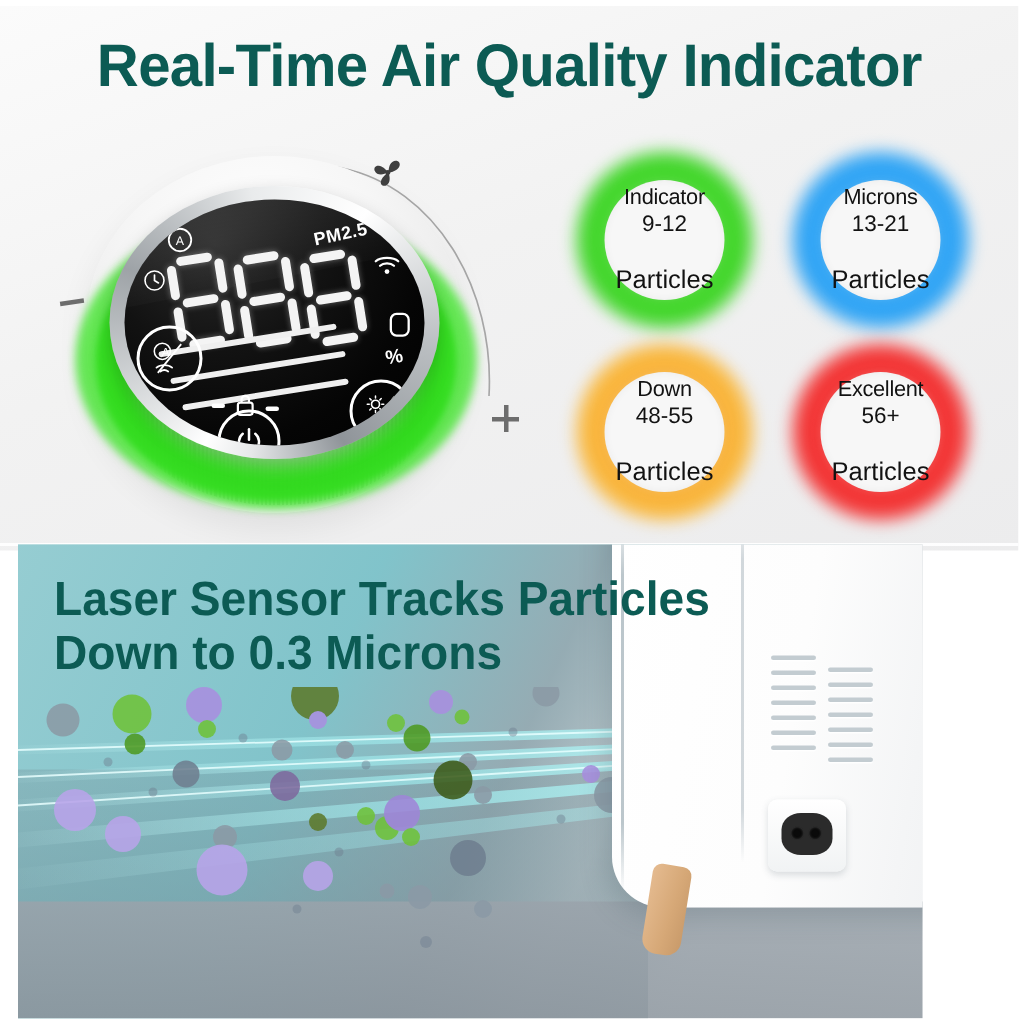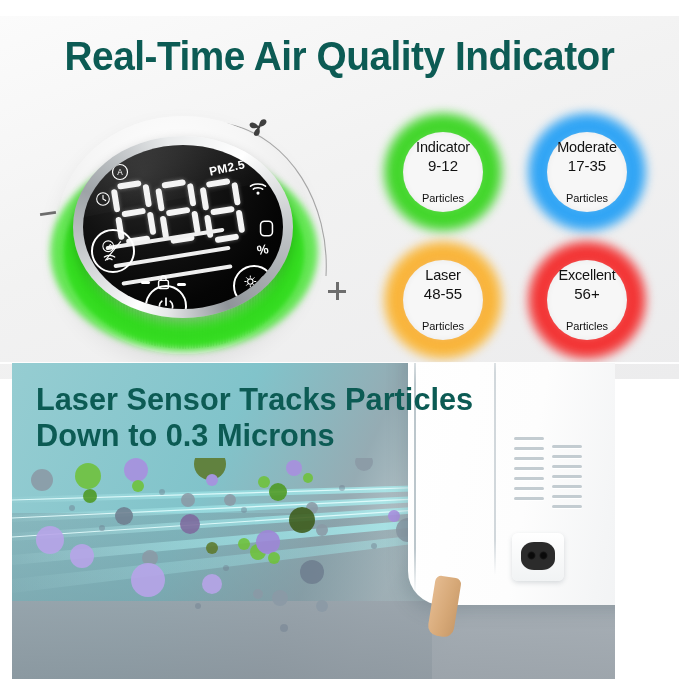--- a/index.html
+++ b/index.html
@@ -5,21 +5,21 @@
   html,body{margin:0;padding:0;}
   body{
     width:679px;height:679px;overflow:hidden;
     font-family:"Liberation Sans", sans-serif;
     background:#ffffff;
   }
   #page{position:relative;width:679px;height:679px;overflow:hidden;}
 
   
   #top-panel{
-    position:absolute;left:0;top:16px;width:679px;height:363px;
+    position:absolute;left:0;top:4px;width:679px;height:363px;
     background:linear-gradient(160deg,#fbfbfb 0%,#f2f2f2 45%,#ececed 100%);
     overflow:hidden;
   }
   #headline{
     position:absolute;left:0;top:16px;width:679px;
     text-align:center;
     font-size:40px;line-height:48px;
     font-weight:bold;
     font-stretch:condensed;
     letter-spacing:-0.5px;
@@ -155,21 +155,21 @@
   .badge .disc{
     position:absolute;left:20px;top:20px;width:80px;height:80px;border-radius:50%;
     background:#f7f7f7;
     box-shadow:inset 0 0 6px rgba(0,0,0,0.05);
   }
   .badge .txt{
     position:relative;z-index:3;text-align:center;color:#121212;line-height:1.12;
   }
   .badge .t1{font-size:14.5px;letter-spacing:-0.2px;}
   .badge .t2{font-size:15px;margin-top:2px;}
-  .badge .t3{font-size:11px;margin-top:18px;}
+  .badge .t3{font-size:17px;margin-top:18px;}
   #b-excellent{left:2px;top:0;}
   #b-moderate{left:146px;top:0;}
   #b-poor{left:2px;top:128px;}
   #b-unhealthy{left:146px;top:128px;}
 
   
   #bottom-panel{
     position:absolute;left:12px;top:363px;width:603px;height:316px;overflow:hidden;
     background:linear-gradient(135deg,#8fc8cc 0%,#7fc0c6 28%,#93b2b8 52%,#b9c2c6 66%,#e9eced 78%,#f6f7f7 100%);
   }
@@ -394,31 +394,31 @@
           <span class="t1" style="display:block">Indicator</span>
           <span class="t2" style="display:block">9-12</span>
           <span class="t3" style="display:block">Particles</span>
         </span>
       </div>
 
       <div class="badge" id="b-moderate">
         <span class="halo" style="background:radial-gradient(circle, rgba(27,156,245,0) 30%, rgba(27,156,245,0.85) 44%, rgba(27,156,245,0.95) 58%, rgba(27,156,245,0.35) 78%, rgba(27,156,245,0) 100%);"></span>
         <span class="disc"></span>
         <span class="txt">
-          <span class="t1" style="display:block">Moderate</span>
-          <span class="t2" style="display:block">17-35</span>
+          <span class="t1" style="display:block">Microns</span>
+          <span class="t2" style="display:block">13-21</span>
           <span class="t3" style="display:block">Particles</span>
         </span>
       </div>
 
       <div class="badge" id="b-poor">
         <span class="halo" style="background:radial-gradient(circle, rgba(249,168,37,0) 30%, rgba(249,168,37,0.85) 44%, rgba(250,176,40,0.95) 58%, rgba(252,190,60,0.35) 78%, rgba(252,200,80,0) 100%);"></span>
         <span class="disc"></span>
         <span class="txt">
-          <span class="t1" style="display:block">Laser</span>
+          <span class="t1" style="display:block">Down</span>
           <span class="t2" style="display:block">48-55</span>
           <span class="t3" style="display:block">Particles</span>
         </span>
       </div>
 
       <div class="badge" id="b-unhealthy">
         <span class="halo" style="background:radial-gradient(circle, rgba(243,32,32,0) 30%, rgba(243,32,32,0.85) 44%, rgba(243,32,32,0.95) 58%, rgba(243,60,60,0.35) 78%, rgba(243,80,80,0) 100%);"></span>
         <span class="disc"></span>
         <span class="txt">
           <span class="t1" style="display:block">Excellent</span>

